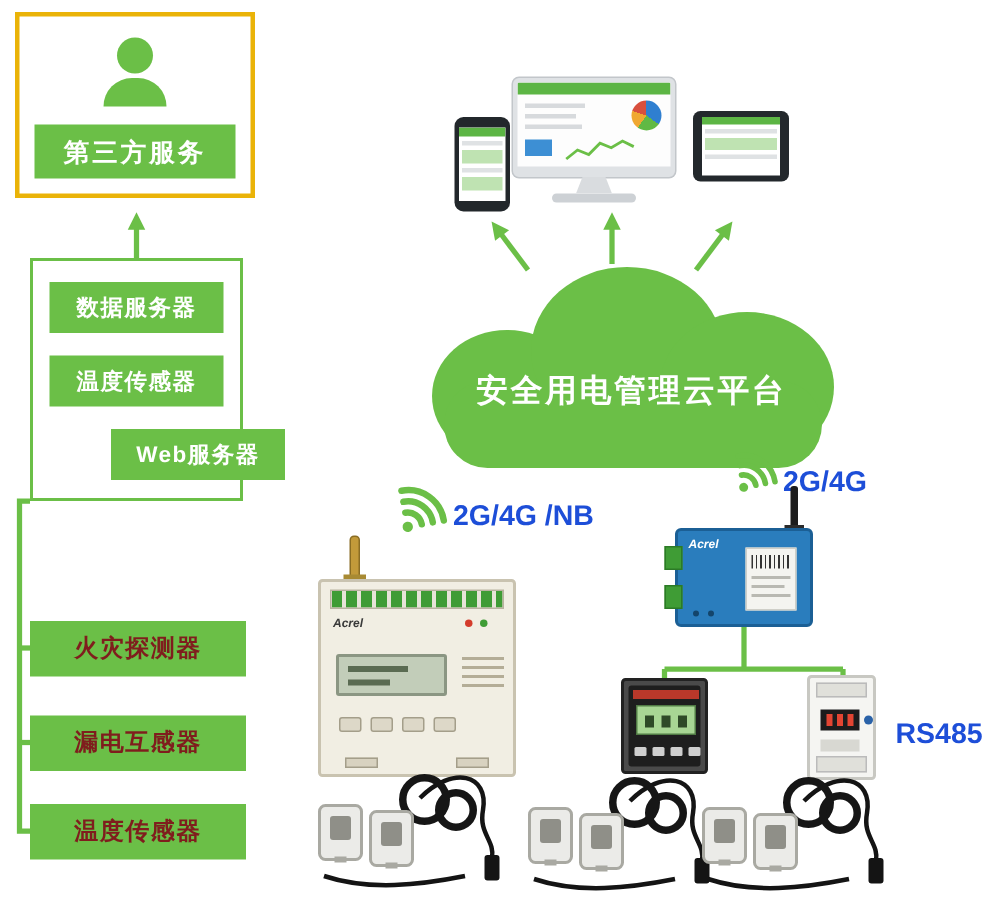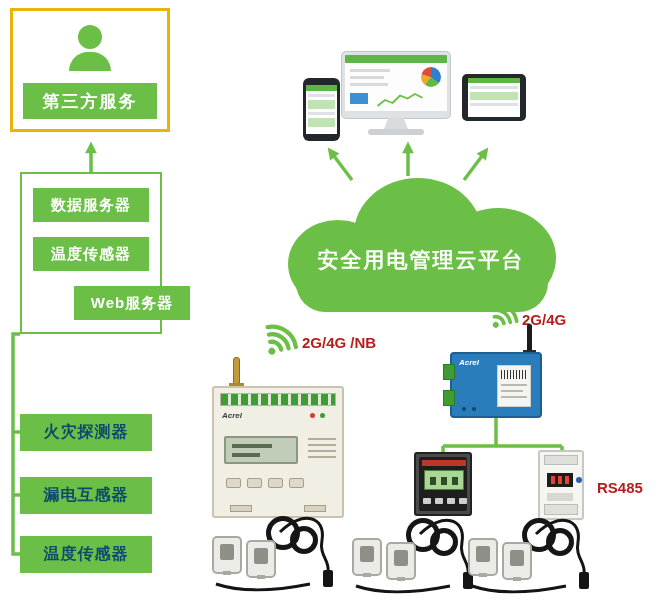--- a/index.html
+++ b/index.html
@@ -16,21 +16,21 @@
   .person-body { position:absolute; left:50%; top:41px; width:42px; height:19px; margin-left:-21px; border-radius:21px 21px 0 0; background:#6bbf47; }
   #tp-label { position:absolute; left:10px; right:10px; bottom:10px; height:36px; background:#6bbf47; color:#fff;
               font-size:17px; font-weight:bold; letter-spacing:2px; display:flex; align-items:center; justify-content:center; }
 
   
   #server-box { position:absolute; left:20px; top:172px; width:142px; height:162px; border:2px solid #6bbf47; background:#fff; z-index:2; }
   .srv-btn { position:absolute; left:11px; width:116px; height:34px; background:#6bbf47; color:#fff; font-size:15px; font-weight:bold;
              letter-spacing:1px; display:flex; align-items:center; justify-content:center; }
 
   
-  .sensor-btn { position:absolute; left:20px; width:132px; height:37px; background:#6bbf47; color:#0c4a6e; font-size:16px; font-weight:bold;
+  .sensor-btn { position:absolute; left:20px; width:144px; height:37px; background:#6bbf47; color:#7f1d1d; font-size:16px; font-weight:bold;
                 letter-spacing:1px; display:flex; align-items:center; justify-content:center; z-index:2; }
 
   
   #cloud { position:absolute; left:272px; top:162px; width:298px; height:162px; z-index:1; }
   #cloud-label { position:absolute; left:0; right:0; top:84px; text-align:center; color:#fff; font-size:21px; font-weight:bold; letter-spacing:2px; }
 
   
   .phone { position:absolute; left:303px; top:78px; width:37px; height:63px; background:#22272b; border-radius:6px; padding:7px 3px; z-index:2; }
   .phone-screen { width:100%; height:100%; background:#fff; position:relative; overflow:hidden; }
   .ph-header { height:6px; background:#5cb544; }
@@ -52,21 +52,21 @@
   .tablet { position:absolute; left:462px; top:74px; width:64px; height:47px; background:#23282c; border-radius:5px; padding:4px 6px; z-index:2; }
   .tab-screen { width:100%; height:100%; background:#fff; position:relative; overflow:hidden; }
   .tb-header { height:5px; background:#5cb544; }
   .tb-row { height:3px; background:#dfe2e4; margin:3px 2px 0; }
   .tb-block { height:8px; background:#bfe3b2; margin:3px 2px 0; }
 
   
   .wifi { position:absolute; z-index:2; }
   #wifi-left { left:256px; top:318px; width:46px; height:46px; transform:rotate(35deg); }
   #wifi-right { left:482px; top:296px; width:40px; height:40px; transform:rotate(35deg); }
-  .conn-label { position:absolute; color:#b91c1c; font-size:15px; font-weight:600; z-index:2; }
+  .conn-label { position:absolute; color:#1d4ed8; font-size:19px; font-weight:600; z-index:2; }
   #label-left { left:302px; top:334px; }
   #label-right { left:522px; top:311px; }
   #label-bus { left:597px; top:479px; }
 
   
   #meter { position:absolute; left:212px; top:386px; width:132px; height:132px; background:#f1eee3; border:2px solid #c9c3b0; border-radius:3px; z-index:2; }
   .meter-ant { position:absolute; left:233px; top:357px; width:7px; height:30px; background:#c29a3a; border:1px solid #8a6d24; border-radius:3px 3px 0 0; z-index:2; }
   .meter-ant-base { position:absolute; left:229px; top:383px; width:15px; height:7px; background:#a88a33; z-index:2; }
   .meter-strip { position:absolute; left:6px; top:5px; right:6px; height:13px; border:1px solid #b9b3a0;
                  background:repeating-linear-gradient(90deg,#3f9c35 0 7px,#e7e4d8 7px 10px); }

